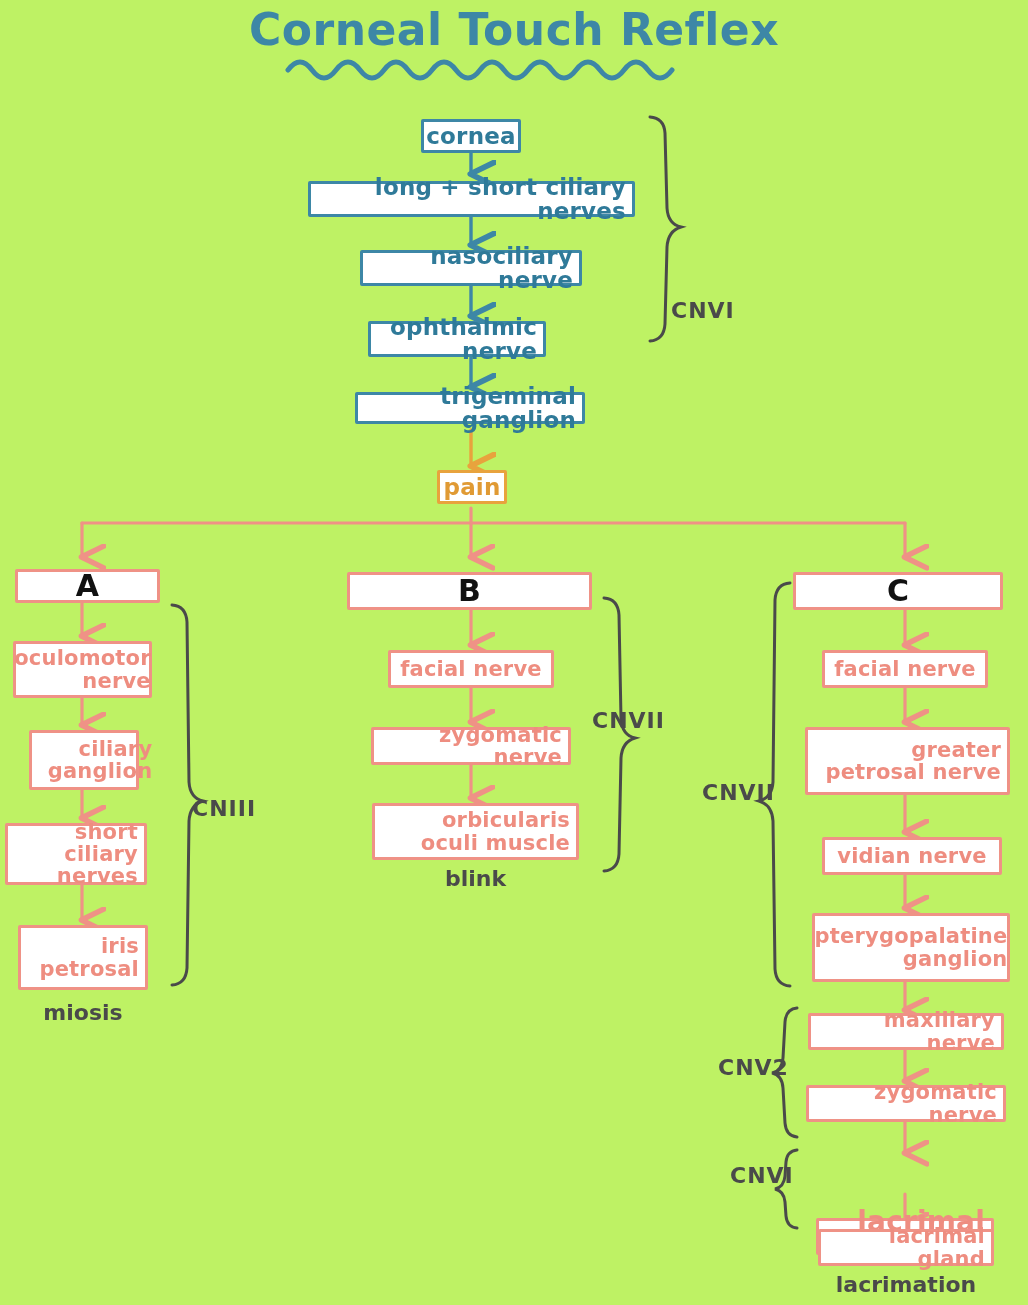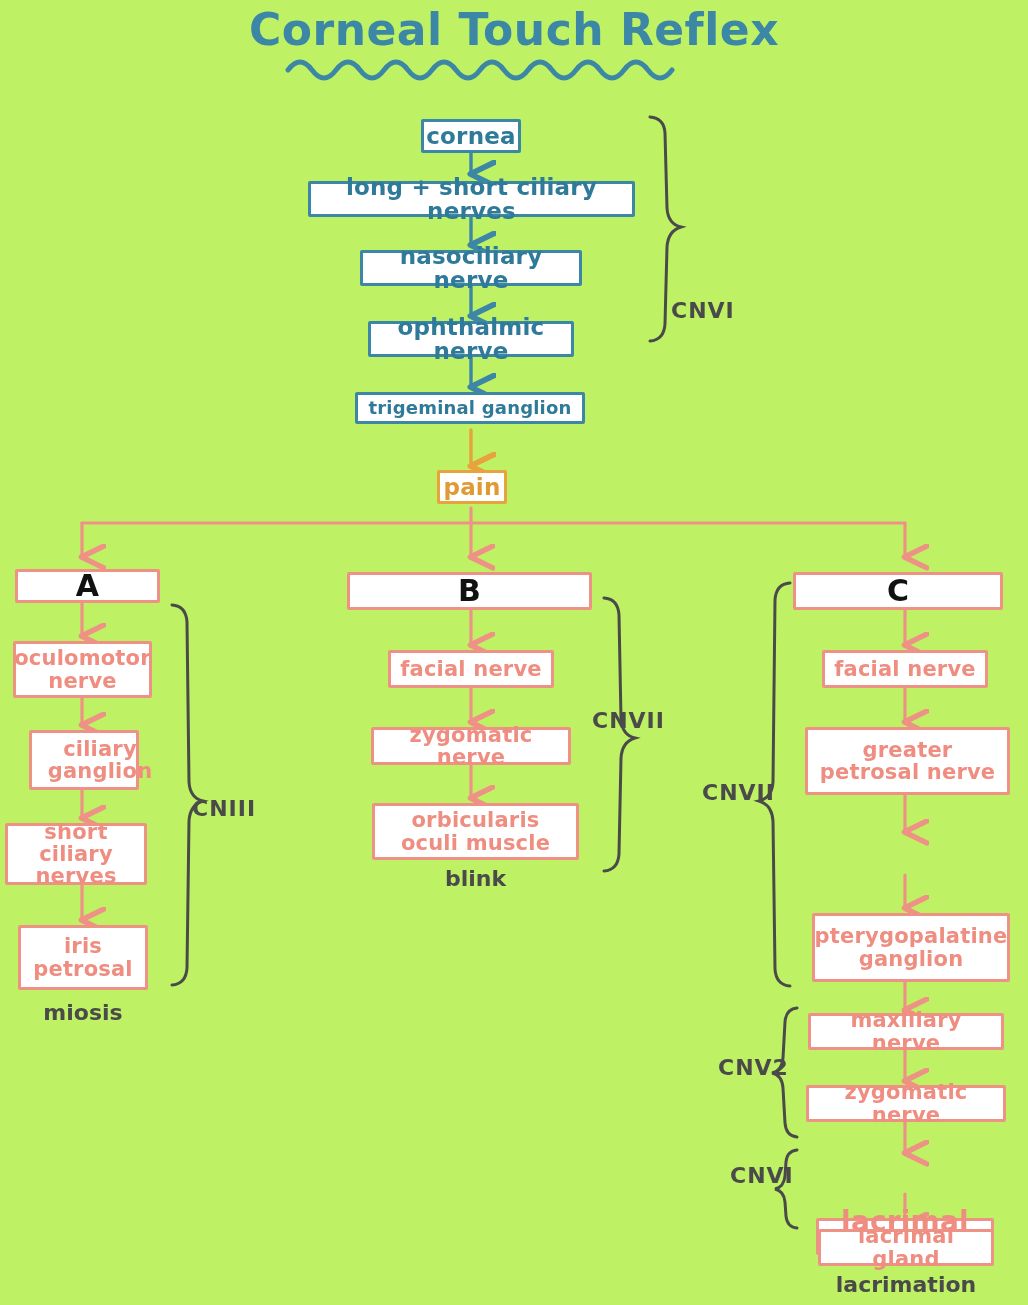--- a/index.html
+++ b/index.html
@@ -19,21 +19,21 @@
     overflow: hidden;
   }
   .node {
     position: absolute;
     box-sizing: border-box;
     border: 3px solid #3d87a6;
     background: #ffffff;
     display: flex;
     align-items: center;
     justify-content: center;
-    text-align: center;
+    text-align: right;
     line-height: 1.05;
     border-radius: 2px;
     font-family: "DejaVu Sans", sans-serif;
   }
   .node.teal {
     border-color: #3d87a6;
     color: #2f7a99;
   }
   .node.orange {
     border-color: #e8a33d;
@@ -181,25 +181,25 @@
   </div>
 
   <div class="node teal" style="left:308px; top:181px; width:327px; height:36px; font-size:23px;">
     <span class="node-text">long + short ciliary nerves</span>
   </div>
 
   <div class="node teal" style="left:360px; top:250px; width:222px; height:36px; font-size:23px;">
     <span class="node-text">nasociliary nerve</span>
   </div>
 
-  <div class="node teal" style="left:368px; top:321px; width:206px; height:36px; font-size:23px;">
+  <div class="node teal" style="left:368px; top:321px; width:178px; height:36px; font-size:23px;">
     <span class="node-text">ophthalmic nerve</span>
   </div>
 
-  <div class="node teal" style="left:355px; top:392px; width:230px; height:32px; font-size:18px;">
+  <div class="node teal" style="left:355px; top:392px; width:230px; height:32px; font-size:23px;">
     <span class="node-text">trigeminal ganglion</span>
   </div>
 
   <div class="cn-label" style="left:671px; top:298px;">CNVI</div>
 
   <div class="node orange" style="left:437px; top:470px; width:70px; height:34px; font-size:23px;">
     <span class="node-text">pain</span>
   </div>
 
   <div class="node salmon branch-head" style="left:15px; top:569px; width:145px; height:34px;">
@@ -251,20 +251,23 @@
   </div>
 
   <div class="node salmon" style="left:822px; top:650px; width:166px; height:38px; font-size:21px;">
     <span class="node-text">facial nerve</span>
   </div>
 
   <div class="node salmon" style="left:805px; top:727px; width:205px; height:68px; font-size:21px;">
     <span class="node-text">greater petrosal nerve</span>
   </div>
 
+  <div class="node salmon" style="left:822px; top:837px; width:180px; height:38px; font-size:21px;">
+    <span class="node-text">vidian nerve</span>
+  </div>
 
   <div class="node salmon" style="left:812px; top:913px; width:198px; height:69px; font-size:21px;">
     <span class="node-text">pterygopalatine ganglion</span>
   </div>
 
   <div class="node salmon" style="left:808px; top:1013px; width:196px; height:37px; font-size:21px;">
     <span class="node-text">maxillary nerve</span>
   </div>
 
   <div class="node salmon" style="left:806px; top:1085px; width:200px; height:37px; font-size:21px;">

